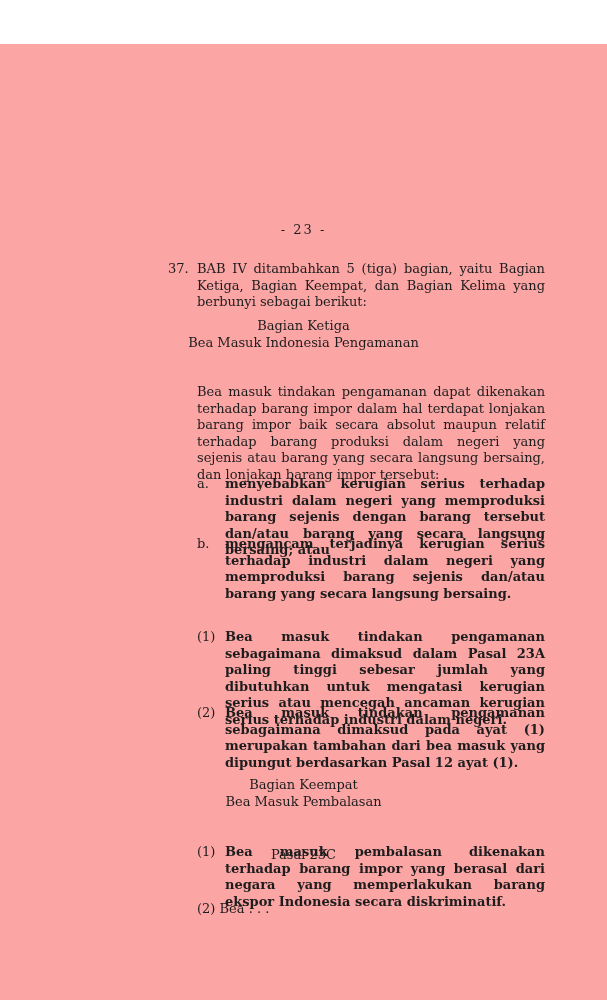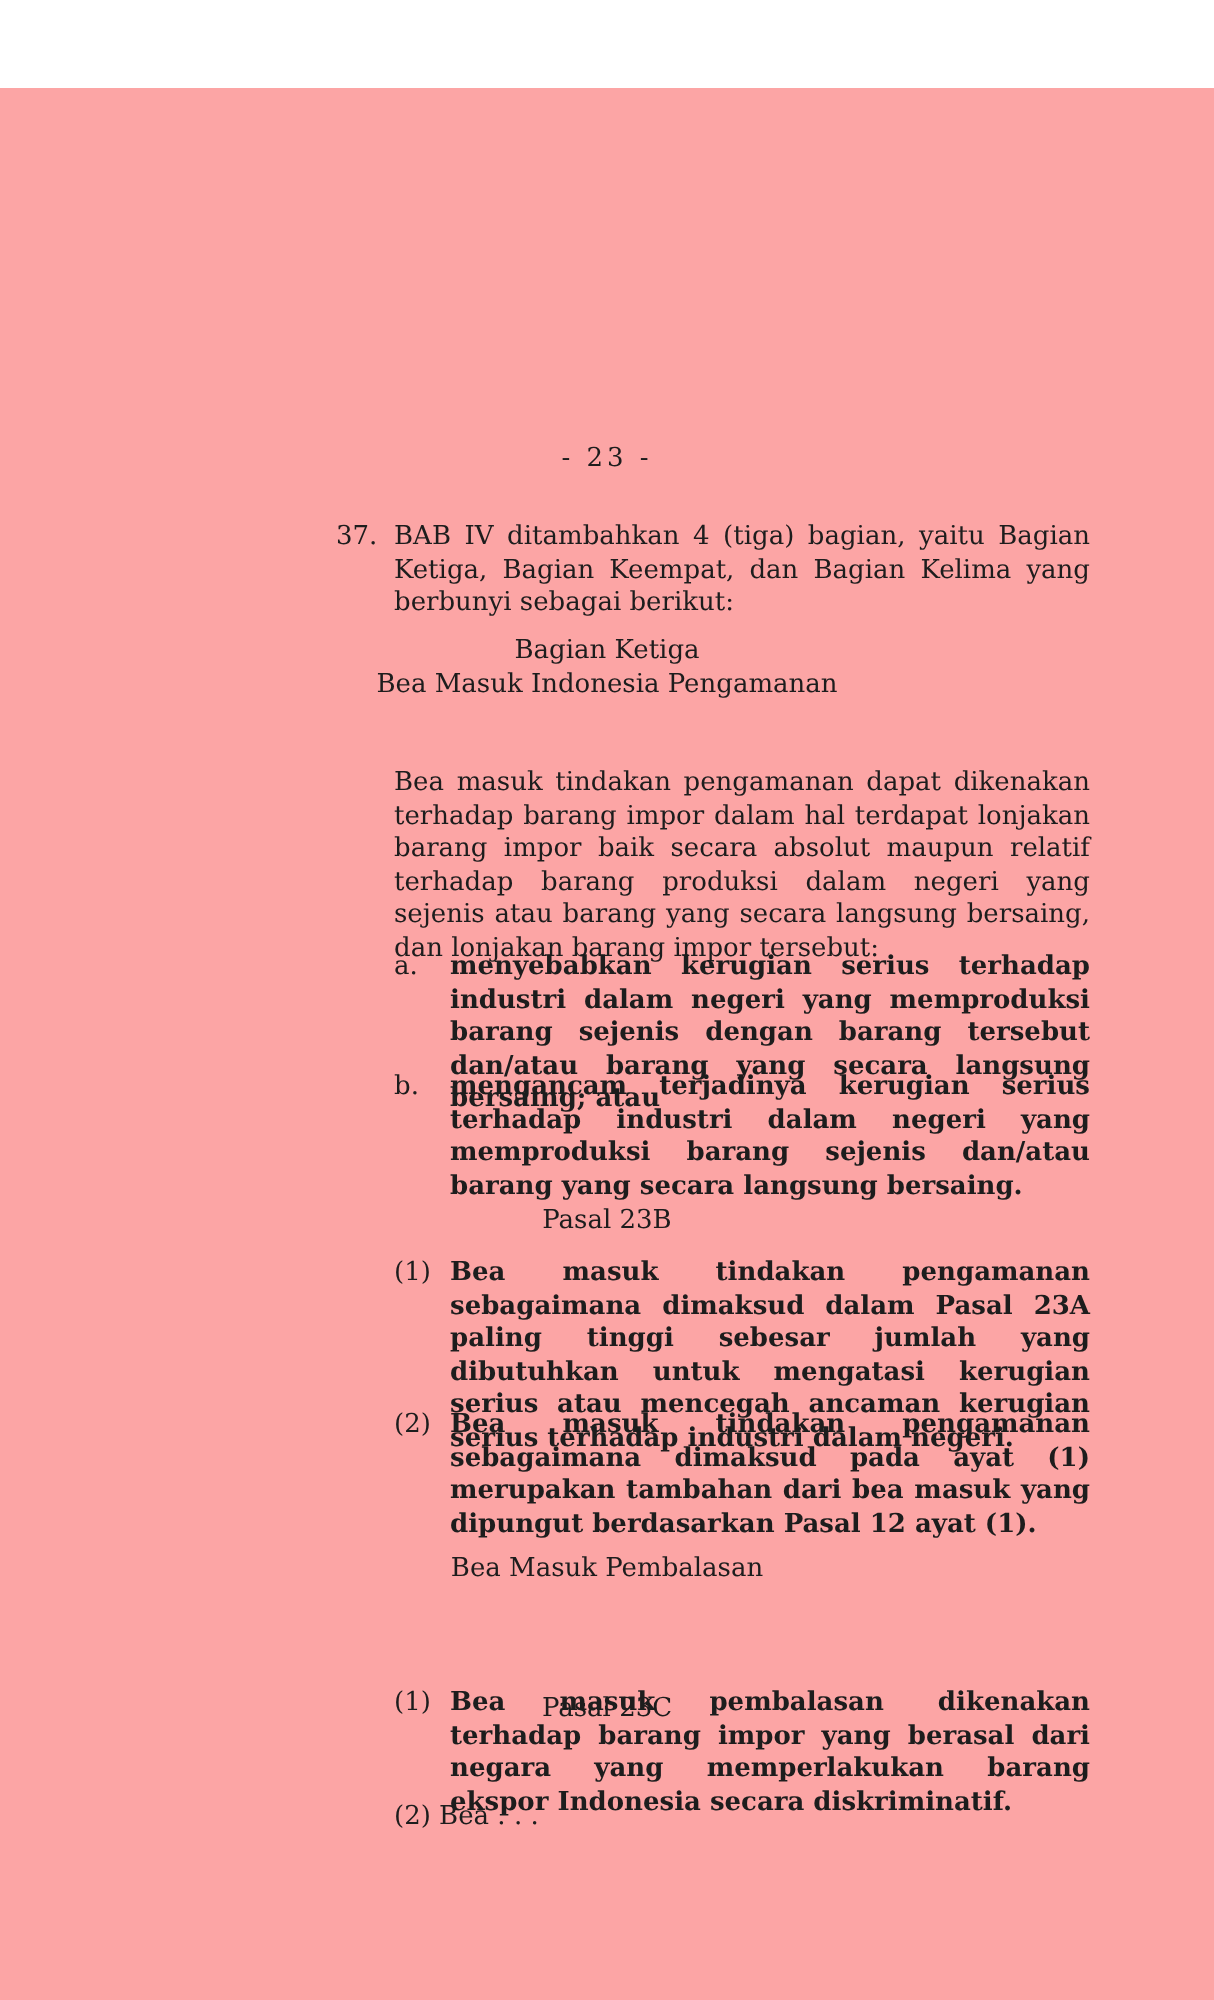--- a/index.html
+++ b/index.html
@@ -88,54 +88,54 @@
 </style>
 </head>
 <body>
 
 <div class="page">
 
   <div class="page-number">- 23 -</div>
 
   <div class="amend-item" style="top:217px">
     <span class="num">37.</span>
-    <p>BAB IV ditambahkan 4 (tiga) bagian, yaitu Bagian Ketiga, Bagian Keempat, dan Bagian Kelima yang berbunyi sebagai berikut:</p>
+    <p>BAB IV ditambahkan 5 (tiga) bagian, yaitu Bagian Ketiga, Bagian Keempat, dan Bagian Kelima yang berbunyi sebagai berikut:</p>
   </div>
 
   <div class="heading" style="top:274px">
     <div>Bagian Ketiga</div>
     <div>Bea Masuk Indonesia Pengamanan</div>
   </div>
 
 
   <p class="body-par" style="top:340px">Bea masuk tindakan pengamanan dapat dikenakan terhadap barang impor dalam hal terdapat lonjakan barang impor baik secara absolut maupun relatif terhadap barang produksi dalam negeri yang sejenis atau barang yang secara langsung bersaing, dan lonjakan barang impor tersebut:</p>
 
   <div class="list-item" style="top:432px">
     <span class="label">a.</span>
     <p>menyebabkan kerugian serius terhadap industri dalam negeri yang memproduksi barang sejenis dengan barang tersebut dan/atau barang yang secara langsung bersaing; atau</p>
   </div>
 
   <div class="list-item" style="top:492px">
     <span class="label">b.</span>
     <p>mengancam terjadinya kerugian serius terhadap industri dalam negeri yang memproduksi barang sejenis dan/atau barang yang secara langsung bersaing.</p>
   </div>
 
-  <div class="heading" style="top:559px">Pasal 23B</div>
 
   <div class="list-item" style="top:585px">
     <span class="label">(1)</span>
     <p>Bea masuk tindakan pengamanan sebagaimana dimaksud dalam Pasal 23A paling tinggi sebesar jumlah yang dibutuhkan untuk mengatasi kerugian serius atau mencegah ancaman kerugian serius terhadap industri dalam negeri.</p>
   </div>
 
   <div class="list-item" style="top:661px">
     <span class="label">(2)</span>
     <p>Bea masuk tindakan pengamanan sebagaimana dimaksud pada ayat (1) merupakan tambahan dari bea masuk yang dipungut berdasarkan Pasal 12 ayat (1).</p>
   </div>
 
   <div class="heading" style="top:733px">
+    <div>Bagian Keempat</div>
     <div>Bea Masuk Pembalasan</div>
   </div>
 
   <div class="heading" style="top:803px">Pasal 23C</div>
 
   <div class="list-item" style="top:800px">
     <span class="label">(1)</span>
     <p>Bea masuk pembalasan dikenakan terhadap barang impor yang berasal dari negara yang memperlakukan barang ekspor Indonesia secara diskriminatif.</p>
   </div>
 

